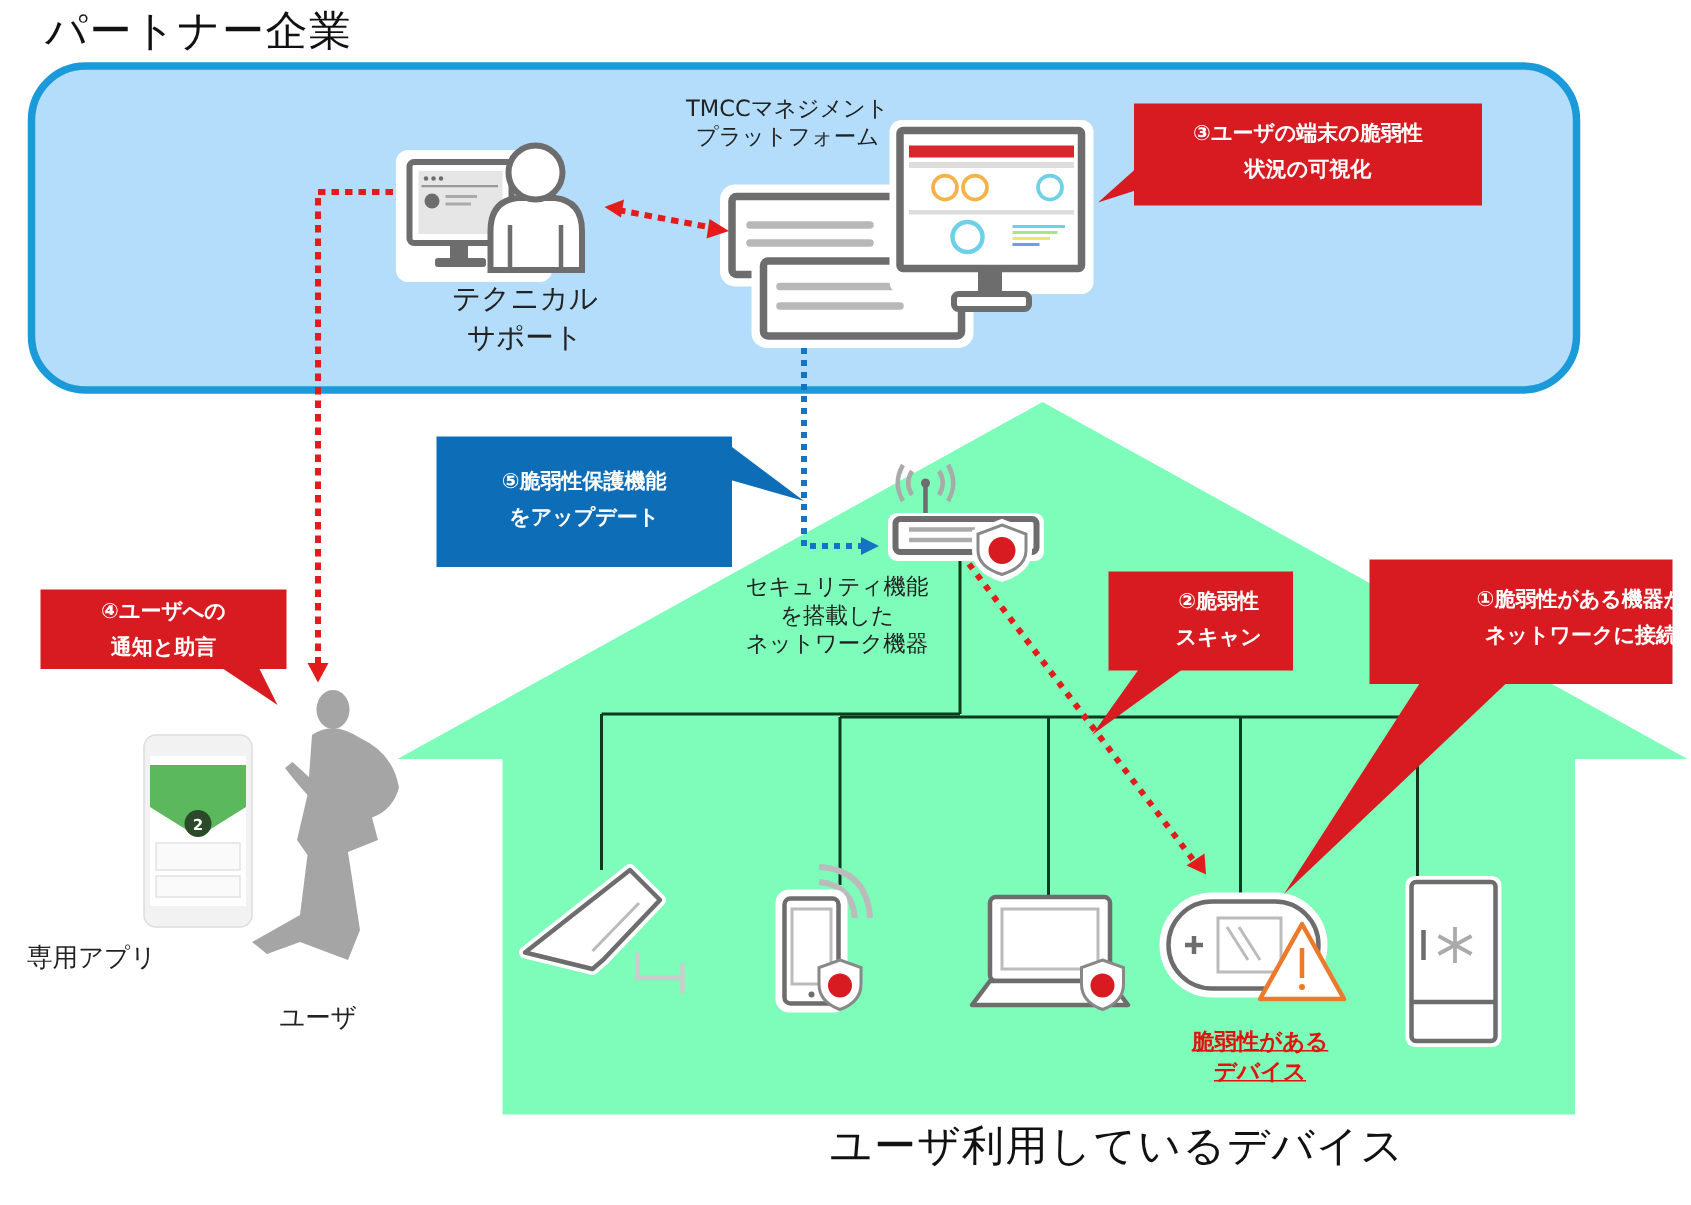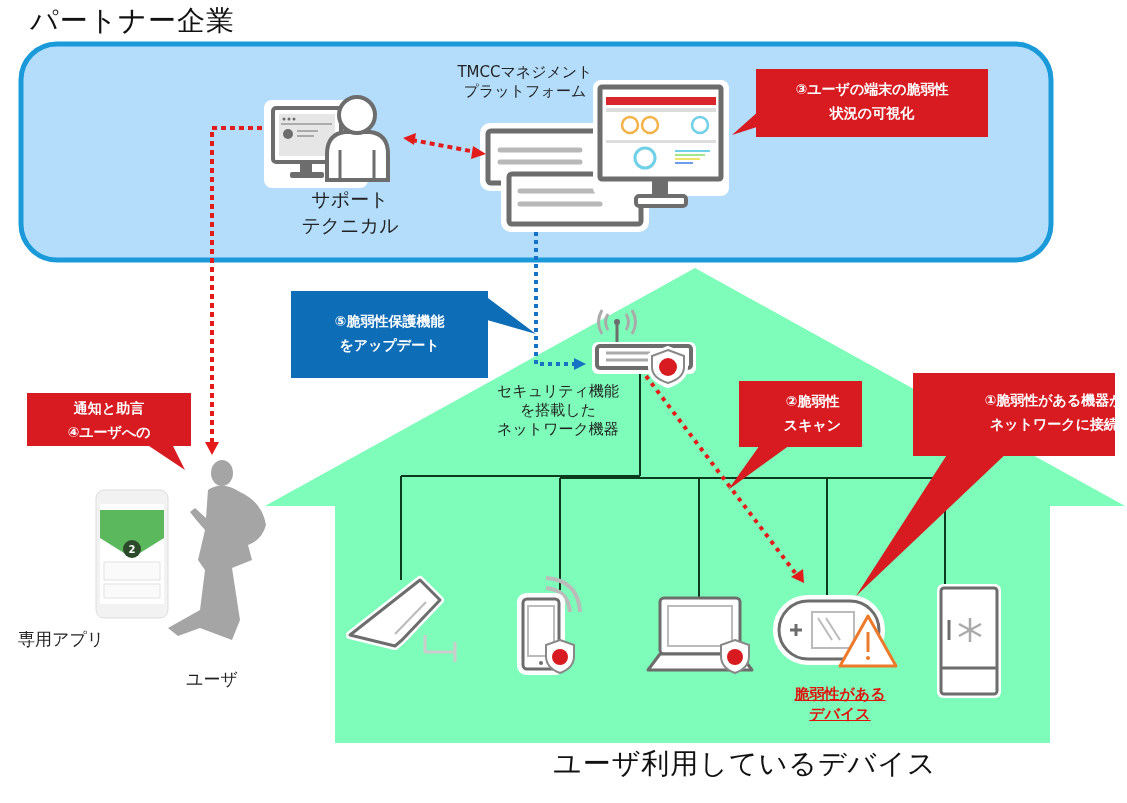--- a/index.html
+++ b/index.html
@@ -191,42 +191,42 @@
   </g>
   <g>
     <polygon points="950,450 856,596 1010,450" fill="#d81a21"></polygon>
     <rect x="913" y="373" width="202" height="83" fill="#d81a21"></rect>
   </g>
 </svg>
 
 <div class="abs title-partner">パートナー企業</div>
 
 <div class="abs lbl" style="left:275px; top:186px; width:150px;">
+  <div>テクニカル</div>
   <div>サポート</div>
-  <div>テクニカル</div>
 </div>
 
 <div class="abs lbl-small" style="left:440px; top:63px; width:170px;">
   <div>TMCCマネジメント</div>
   <div>プラットフォーム</div>
 </div>
 
 <div class="abs callout-text" style="left:756px; top:77px; width:232px;">
   <div>③ユーザの端末の脆弱性</div>
   <div>状況の可視化</div>
 </div>
 
 <div class="abs callout-text" style="left:291px; top:309px; width:197px;">
   <div>⑤脆弱性保護機能</div>
   <div>をアップデート</div>
 </div>
 
 <div class="abs callout-text" style="left:27px; top:396px; width:164px;">
+  <div>④ユーザへの</div>
   <div>通知と助言</div>
-  <div>④ユーザへの</div>
 </div>
 
 <div class="abs callout-text" style="left:739px; top:389px; width:147px;">
   <div>②脆弱性</div>
   <div>スキャン</div>
 </div>
 
 <div class="abs callout-text" style="left:913px; top:388px; width:238px;padding-left:22px;">
   <div>①脆弱性がある機器が</div>
   <div>ネットワークに接続</div>

